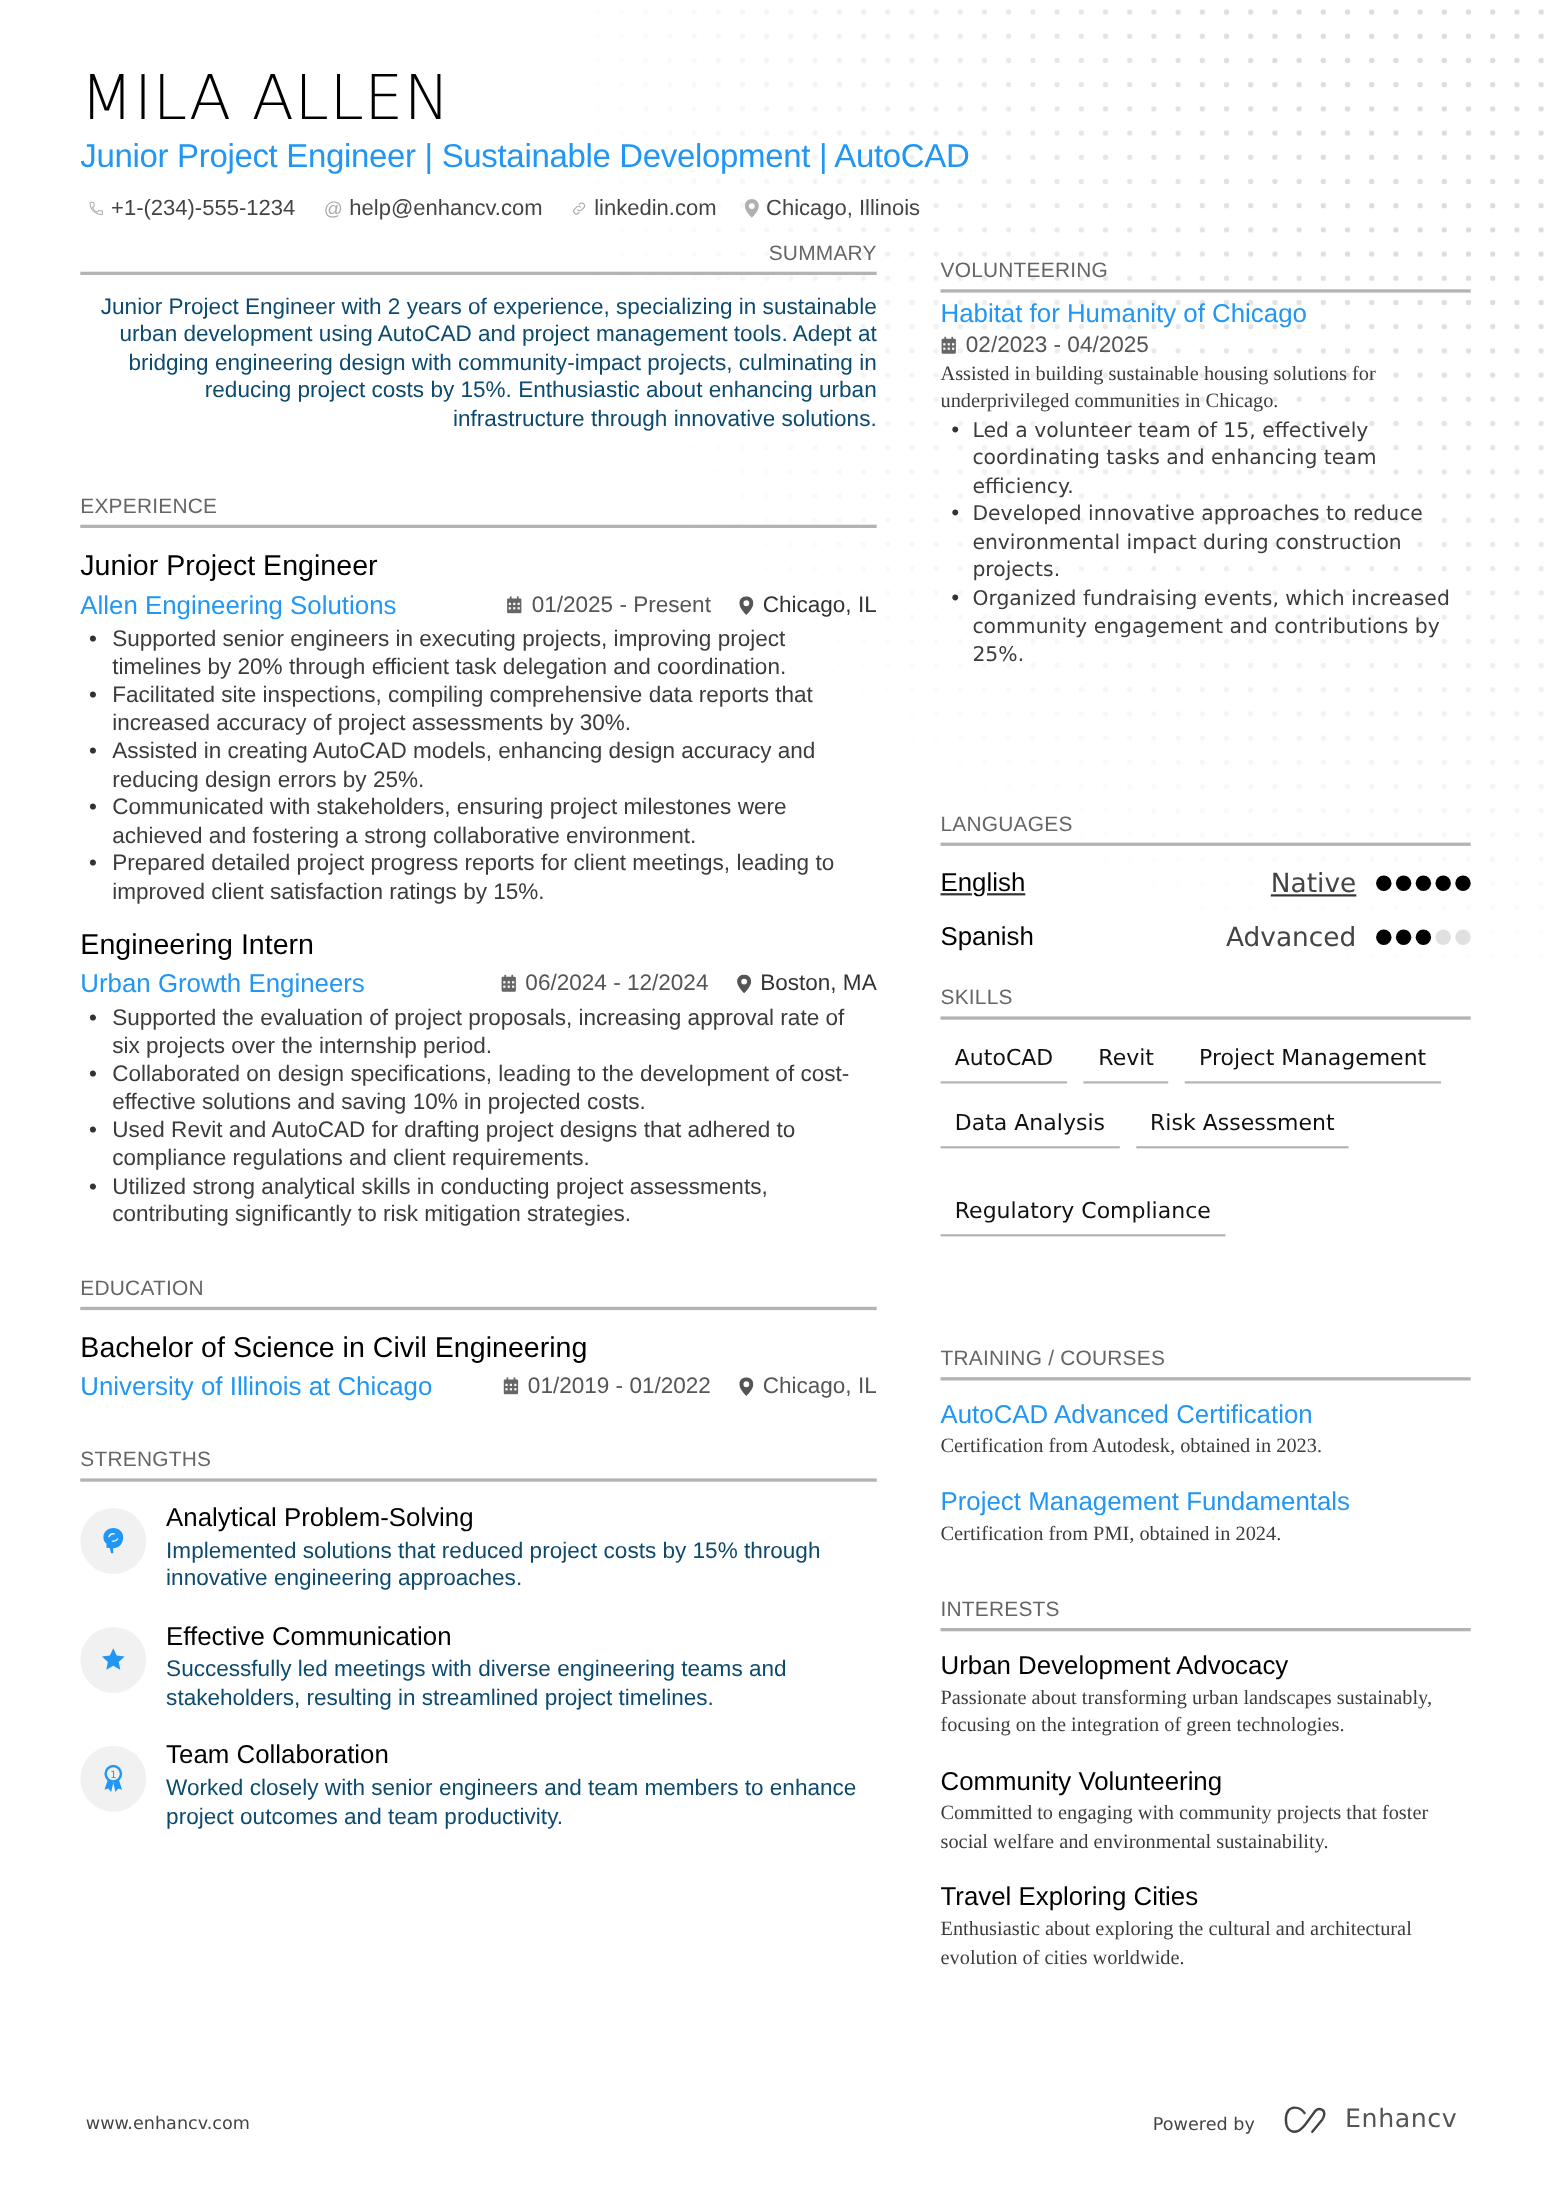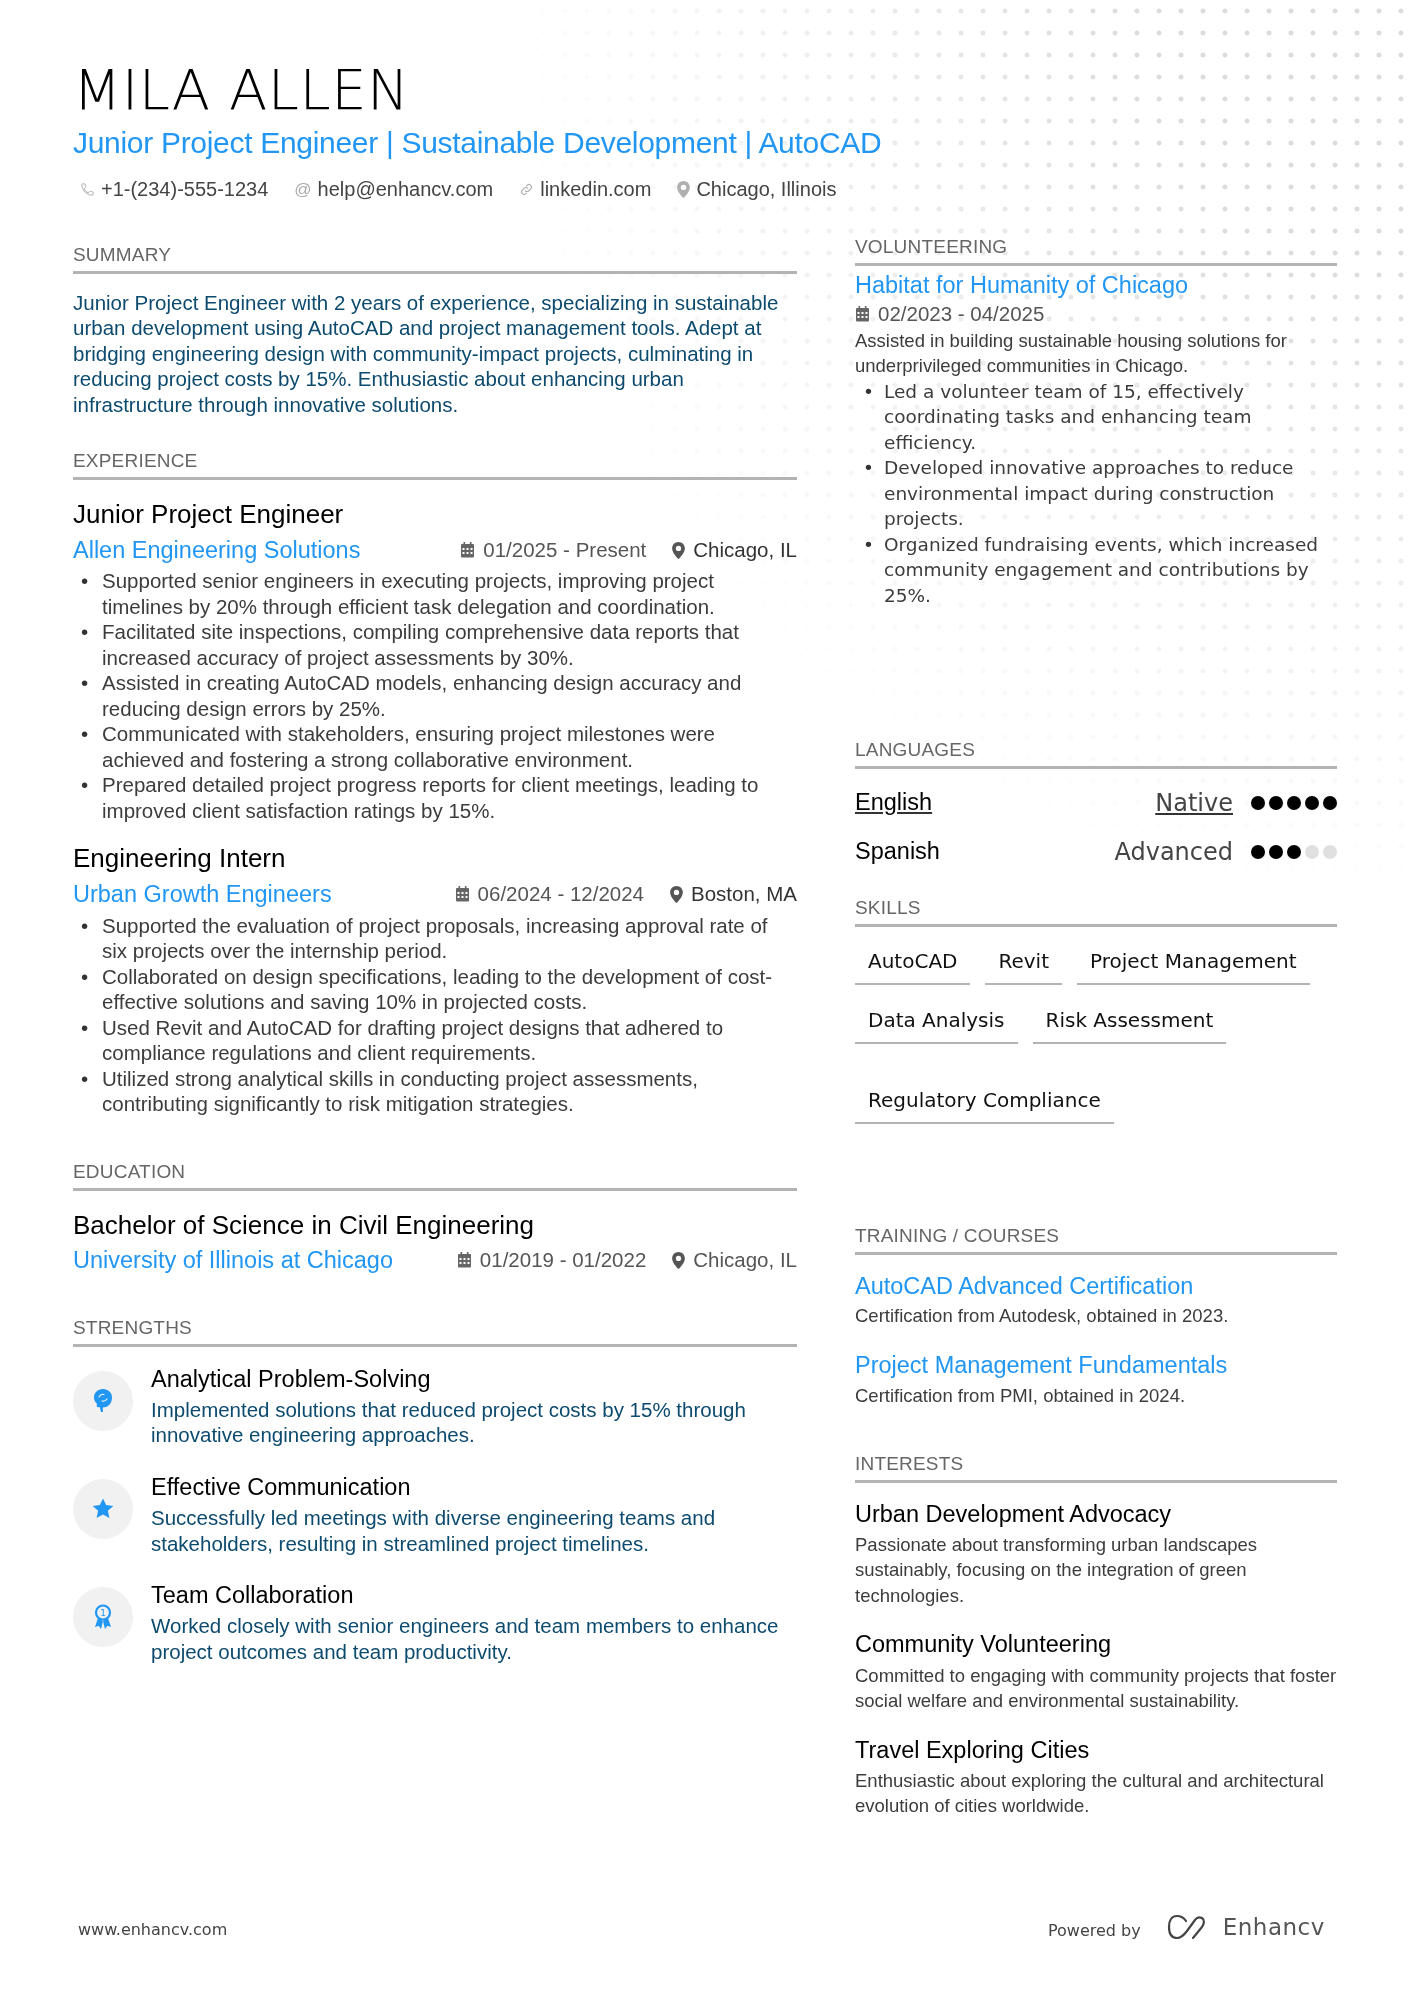--- a/index.html
+++ b/index.html
@@ -28,21 +28,21 @@
   .meta-row { display: flex; justify-content: space-between; align-items: center; }
   .meta { display: flex; gap: 26px; font-size: 20.5px; color: #555; align-items: center; }
   .meta span.item { display: inline-flex; align-items: center; gap: 8px; }
   .meta .loc { color: #333; }
   ul.bullets { list-style: none; }
   ul.bullets li { position: relative; padding-left: 29px; font-size: 20.5px; line-height: 25.5px; color: #3c3c3c; }
   ul.bullets li::before { content: "•"; position: absolute; left: 8px; top: 0; color: #333; }
   .strength { display: flex; gap: 18px; }
   .str-icon { width: 60px; height: 60px; border-radius: 50%; background: #f1f1f1; display: flex; align-items: center; justify-content: center; flex-shrink: 0; margin-top: 6px; }
   .str-title { font-size: 23.5px; color: #000; line-height: 1.2; margin-bottom: 4px; }
-  .right-text { font-family: Liberation Sans, sans-serif; font-size: 18.5px; line-height: 25.5px; color: #3c3c3c; }
+  .right-text { font-family: Liberation Serif, serif; font-size: 18.5px; line-height: 25.5px; color: #3c3c3c; }
   .lang-row { display: flex; justify-content: space-between; align-items: center; height: 28px; }
   .lang-name { font-size: 23.5px; color: #000; }
   .lang-level { display: flex; align-items: center; gap: 18px; font-size: 24px; color: #444; font-family: "DejaVu Sans", sans-serif; }
   .dots-rating { display: flex; gap: 4px; }
   .dot { width: 14px; height: 14px; border-radius: 50%; background: #000; }
   .dot.off { background: #e0e0e0; }
   .skills { display: flex; flex-wrap: wrap; column-gap: 15px; row-gap: 21px; }
   .skill { padding: 0 13px 8px 13px; border-bottom: 2px solid #b3b3b3; font-family: "DejaVu Sans", sans-serif; font-size: 20px; color: #111; line-height: 28px; }
   .course-title { font-size: 23.5px; color: #2196f3; line-height: 1.2; }
   .interest-title { font-size: 23.5px; color: #000; line-height: 1.2; margin-bottom: 4px; }
@@ -82,21 +82,21 @@
   <div class="contact">
     <span class="ic">
       <svg width="13" height="17" viewBox="0 0 24 32">
           <path d="M12 0C5.4 0 0 5.4 0 12c0 9 12 20 12 20s12-11 12-20C24 5.4 18.6 0 12 0zm0 17a5 5 0 1 1 0-10 5 5 0 0 1 0 10z" fill="#b0b0b0"></path>
         </svg>
     </span>
     <span>Chicago, Illinois</span>
   </div>
 </div>
 
-<div class="abs col-left" style="top:244px;">
+<div class="abs col-left" style="top:220px;text-align:right;">
   <div class="sec-head">SUMMARY</div>
   <div class="text" style="margin-top:16px;">Junior Project Engineer with 2 years of experience, specializing in sustainable urban development using AutoCAD and project management tools. Adept at bridging engineering design with community-impact projects, culminating in reducing project costs by 15%. Enthusiastic about enhancing urban infrastructure through innovative solutions.</div>
 </div>
 
 <div class="abs col-left" style="top:450px;">
   <div class="sec-head">EXPERIENCE</div>
 
   <div style="margin-top:19px;">
     <div class="title">Junior Project Engineer</div>
     <div class="meta-row" style="margin-top:6px;">

